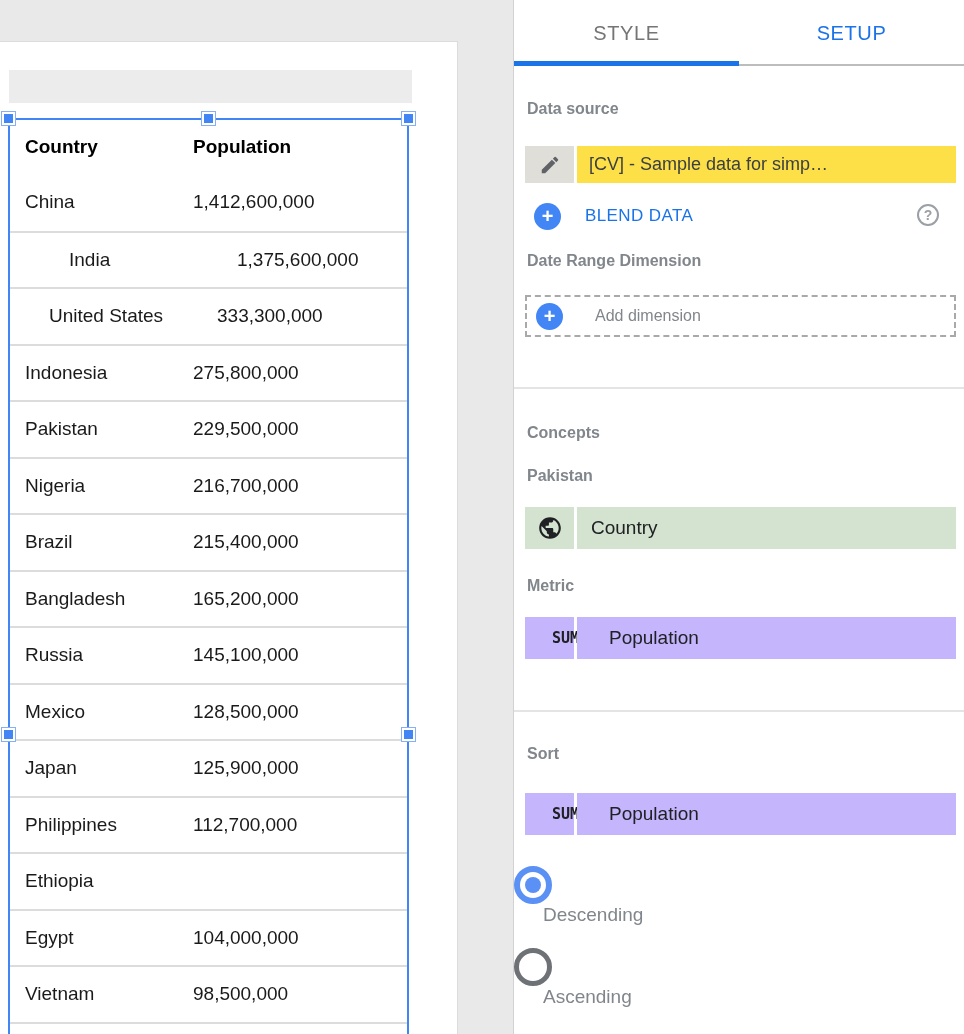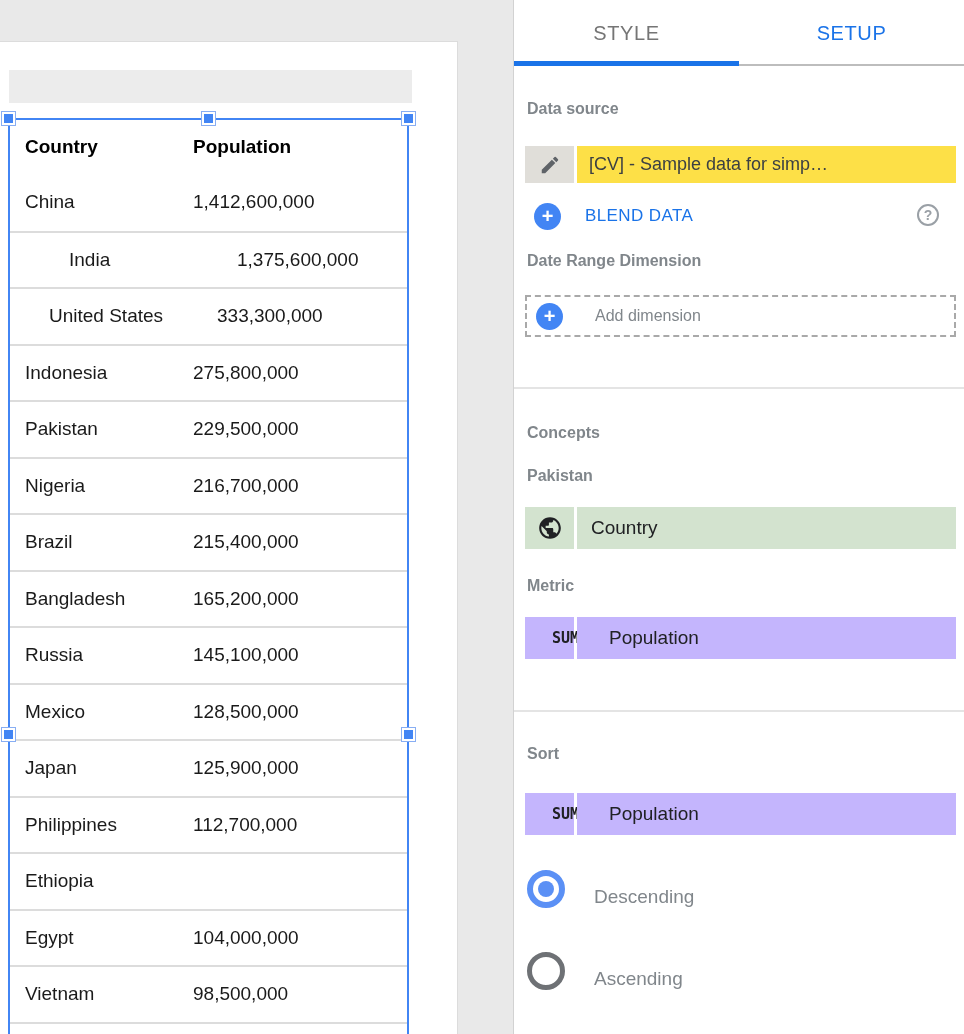--- a/index.html
+++ b/index.html
@@ -60,21 +60,21 @@
   .divider { position:absolute; left:0; right:0; height:2px; background:#e4e4e4; }
 
   .chip { position:absolute; left:11px; right:8px; height:42px; display:flex; gap:3px; cursor:pointer; }
   .chip .icon-box { width:49px; display:flex; align-items:center; justify-content:center;
                     font-family:"DejaVu Sans Mono", monospace; font-size:15px; font-weight:700; color:#202124; }
   .chip .chip-text { flex:1; font-size:19px; color:#202124; line-height:42px; padding-left:14px;
                      white-space:nowrap; overflow:hidden; }
   .chip.green .icon-box, .chip.green .chip-text { background:#d3e3cf; }
   .chip.blue  .icon-box, .chip.blue  .chip-text { background:#c4b5fd;padding-left:32px; }
 
-  .radio-row { position:absolute; left:13px; height:42px; display:flex; align-items:flex-end; cursor:pointer; }
+  .radio-row { position:absolute; left:0; height:42px; display:flex; align-items:flex-start; cursor:pointer;flex-direction:column; }
   .radio { width:38px; height:38px; border-radius:50%; display:flex; flex:0 0 38px; }
   .radio.on  { border:6px solid #5b90f5; }
   .radio.off { border:5px solid #6e7175; }
   .radio .dot { width:16px; height:16px; border-radius:50%; background:#5b90f5; margin:auto; }
   .radio-label { margin-left:29px; font-size:19px; color:#80868b; }
 
   svg { display:block; }
 </style>
 </head>
 <body>

